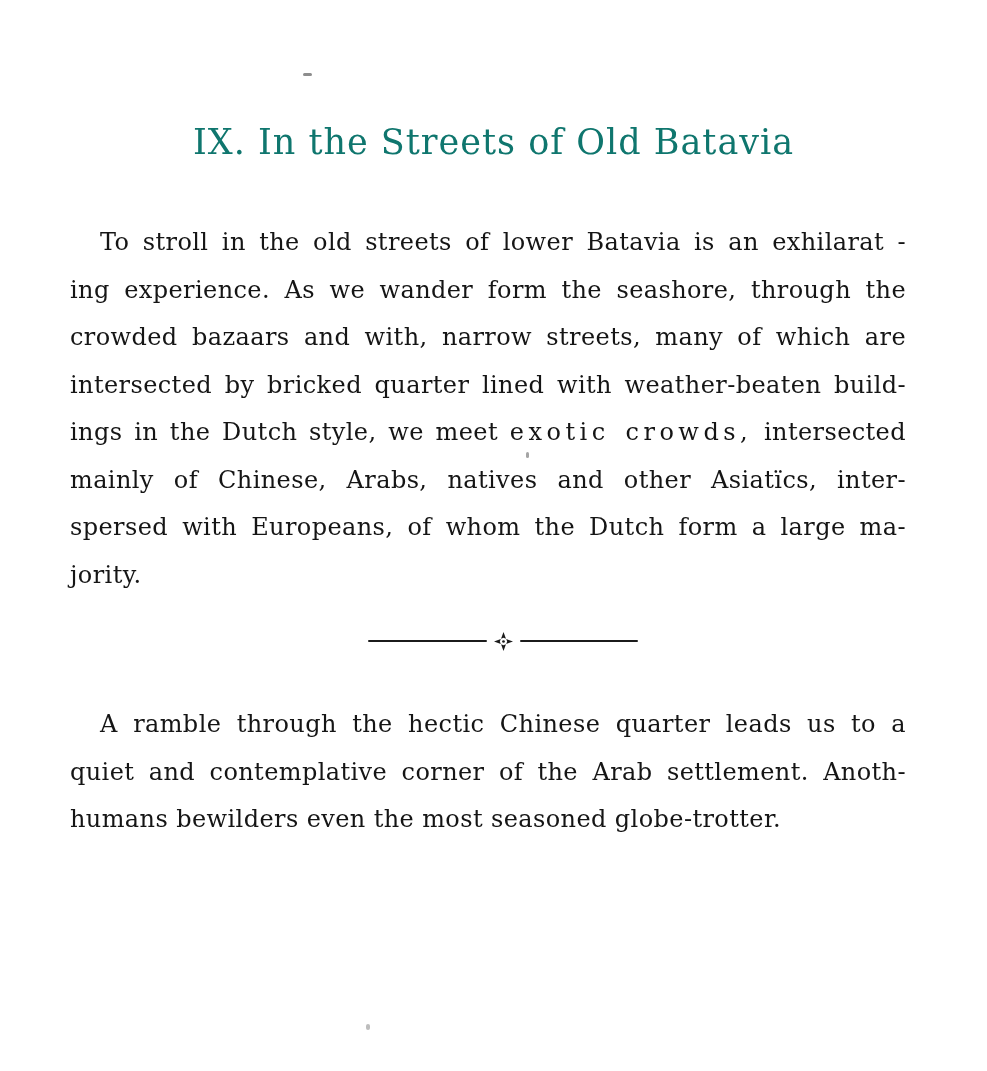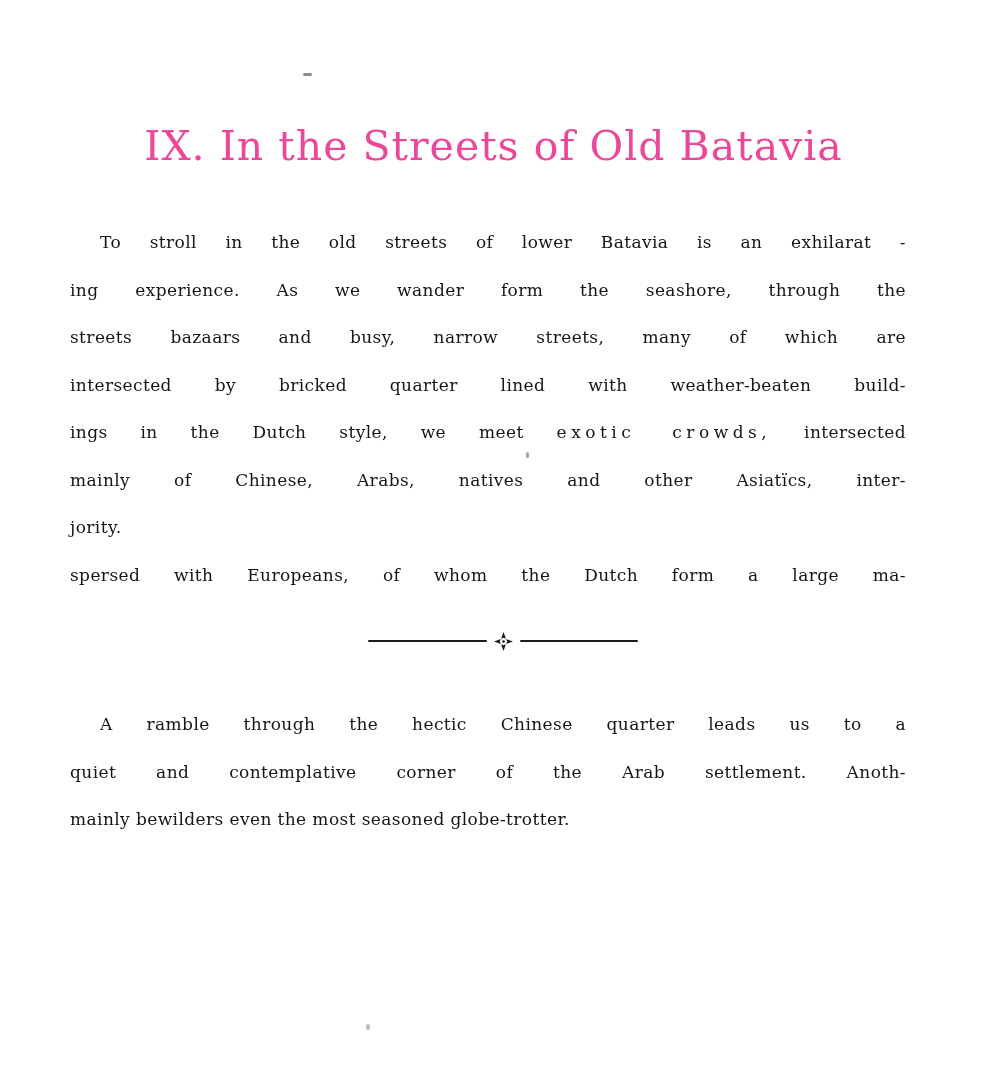--- a/index.html
+++ b/index.html
@@ -16,34 +16,34 @@
     font-family: "DejaVu Serif", "Liberation Serif", serif;
     color: #141414;
   }
   .title {
     position: absolute;
     top: 122px;
     left: 0;
     width: 100%;
     margin: 0;
     text-align: center;
-    font-size: 41px;
+    font-size: 35px;
     font-weight: 500;
     letter-spacing: 1px;
-    color: #ec4899;
+    color: #0f766e;
   }
   .para {
     position: absolute;
     left: 70px;
     width: 836px;
   }
   .para1 { top: 219px; }
   .para2 { top: 701px; }
   .line {
-    font-size: 17px;
+    font-size: 24px;
     line-height: 47.5px;
     letter-spacing: 0.4px;
     text-align: justify;
     text-align-last: justify;
     white-space: nowrap;
     color: #151515;
   }
   .line.indent {
     text-indent: 30px;
   }
@@ -87,45 +87,45 @@
 </head>
 <body>
 
 <div class="page">
 
   <h1 class="title">IX. In the Streets of Old Batavia</h1>
 
   <div class="para para1">
     <div class="line indent">To stroll in the old streets of lower Batavia is an exhilarat -</div>
     <div class="line">ing experience. As we wander form the seashore, through the</div>
-    <div class="line">streets bazaars and busy, narrow streets, many of which are</div>
+    <div class="line">crowded bazaars and with, narrow streets, many of which are</div>
     <div class="line">intersected by bricked quarter lined with weather-beaten build-</div>
     <div class="line"><span>ings in the Dutch style, we meet </span><span class="spaced">exotic crowds,</span><span> intersected</span></div>
     <div class="line">mainly of Chinese, Arabs, natives and other Asiatïcs, inter-</div>
+    <div class="line">spersed with Europeans, of whom the Dutch form a large ma-</div>
     <div class="line lastline">jority.</div>
-    <div class="line">spersed with Europeans, of whom the Dutch form a large ma-</div>
   </div>
 
   <div class="divider">
     <span class="rule rule-left"></span>
     <svg class="ornament" width="19" height="19" viewBox="0 0 20 20" aria-hidden="true">
       <g fill="#1b1b1b">
         <path d="M10 0 L12.6 7.2 L10 6.1 L7.4 7.2 Z"></path>
         <path d="M10 20 L12.6 12.8 L10 13.9 L7.4 12.8 Z"></path>
         <path d="M0 10 L7.2 7.4 L6.1 10 L7.2 12.6 Z"></path>
         <path d="M20 10 L12.8 7.4 L13.9 10 L12.8 12.6 Z"></path>
         <circle cx="10" cy="10" r="1.4"></circle>
       </g>
     </svg>
     <span class="rule rule-right"></span>
   </div>
 
   <div class="para para2">
     <div class="line indent">A ramble through the hectic Chinese quarter leads us to a</div>
     <div class="line">quiet and contemplative corner of the Arab settlement. Anoth-</div>
-    <div class="line lastline">mainly bewilders even the most seasoned globe-trotter.</div>
+    <div class="line lastline">humans bewilders even the most seasoned globe-trotter.</div>
   </div>
 
   <div class="speck speck1"></div>
   <div class="speck speck2"></div>
   <div class="speck speck3"></div>
 
 </div>
 
 </body></html>

